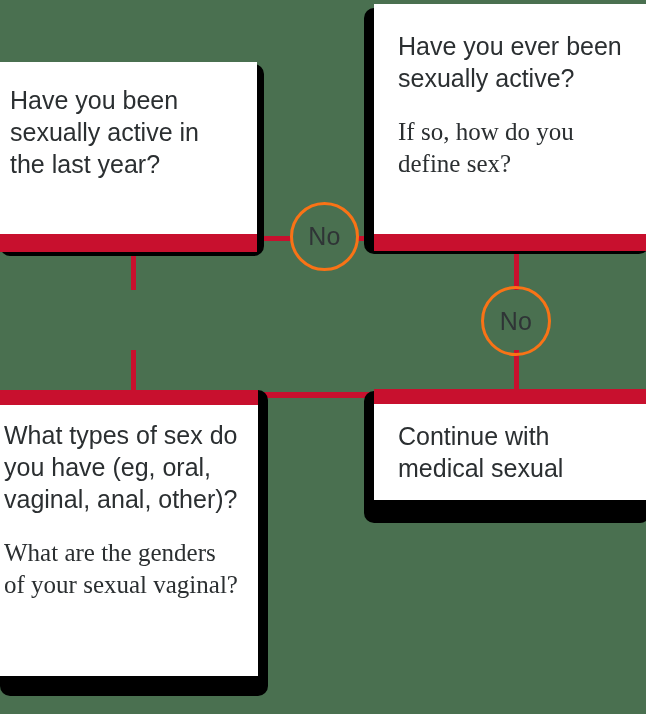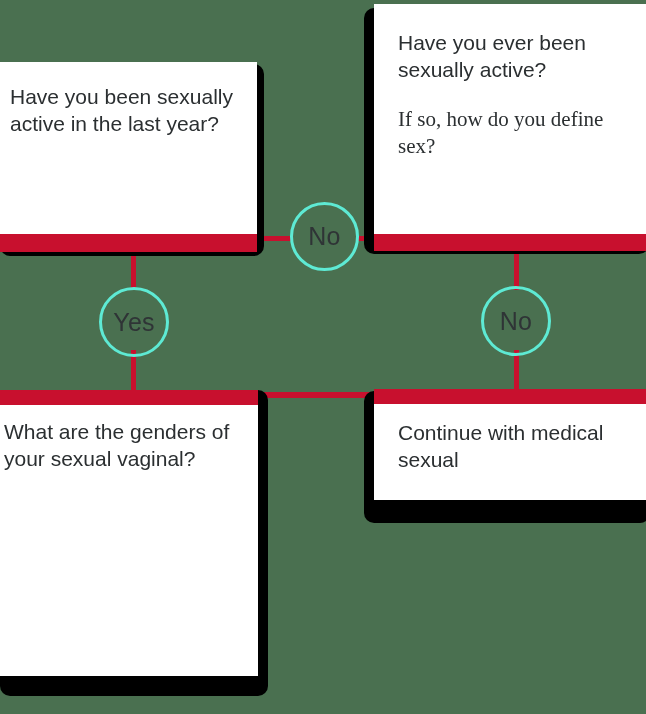--- a/index.html
+++ b/index.html
@@ -30,21 +30,21 @@
   .conn {
     position: absolute;
     background: #c8102e;
   }
   .conn-v { width: 5px; }
   .conn-h { height: 5px; }
 
   
   .decision {
     position: absolute;
-    border: 3px solid #5eead4;
+    border: 3px solid #f97316;
     border-radius: 50%;
     background: transparent;
     z-index: 3;
     display: flex;
     align-items: center;
     justify-content: center;
     box-sizing: border-box;
   }
   .decision-label {
     color: #2f3436;
@@ -88,21 +88,21 @@
     background: #ffffff;
     padding: 18px 20px 14px 20px;
     box-sizing: border-box;
     display: flex;
     flex-direction: column;
     justify-content: flex-start;
   }
   .card-body p {
     margin: 0;
     color: #2b2f31;
-    font-size: 21px;
+    font-size: 25px;
     line-height: 1.28;
     font-family: "Liberation Sans", sans-serif;
     font-weight: 400;
   }
   .card-body p + p {
     margin-top: 22px;
     font-family: Liberation Serif, serif;
   }
 
   
@@ -151,23 +151,20 @@
     <div class="conn conn-v" style="left:514px; top:244px; width:5px; height:46px;"></div>
     <div class="conn conn-v" style="left:514px; top:350px; width:5px; height:42px;"></div>
 
     <div class="conn conn-h" style="left:246px; top:392px; width:140px; height:6px;"></div>
   </div>
 
   <div class="decision" id="decision-no-top" style="left:290px; top:202px; width:69px; height:69px;">
     <span class="decision-label">No</span>
   </div>
 
-  <div class="decision" id="decision-yes-left" style="left:99px; top:287px; width:70px; height:70px;">
-    <span class="decision-label">Yes</span>
-  </div>
 
   <div class="decision" id="decision-no-right" style="left:481px; top:286px; width:70px; height:70px;">
     <span class="decision-label">No</span>
   </div>
 
   <div class="card" id="card-top-left">
     <div class="card-shadow"></div>
     <div class="card-face">
       <div class="card-body">
         <p>Have you been sexually active in the last year?</p>
@@ -185,20 +182,21 @@
       </div>
       <div class="card-bar"></div>
     </div>
   </div>
 
   <div class="card" id="card-bottom-left">
     <div class="card-shadow"></div>
     <div class="card-face">
       <div class="card-bar"></div>
       <div class="card-body">
+        <p>What types of sex do you have (eg, oral, vaginal, anal, other)?</p>
         <p>What are the genders of your sexual vaginal?</p>
       </div>
     </div>
   </div>
 
   <div class="card" id="card-bottom-right">
     <div class="card-shadow"></div>
     <div class="card-face">
       <div class="card-bar"></div>
       <div class="card-body">

